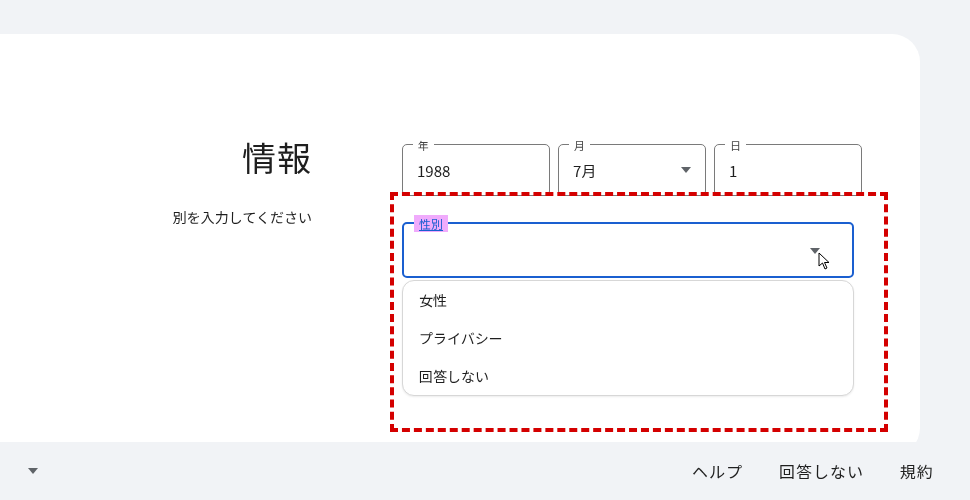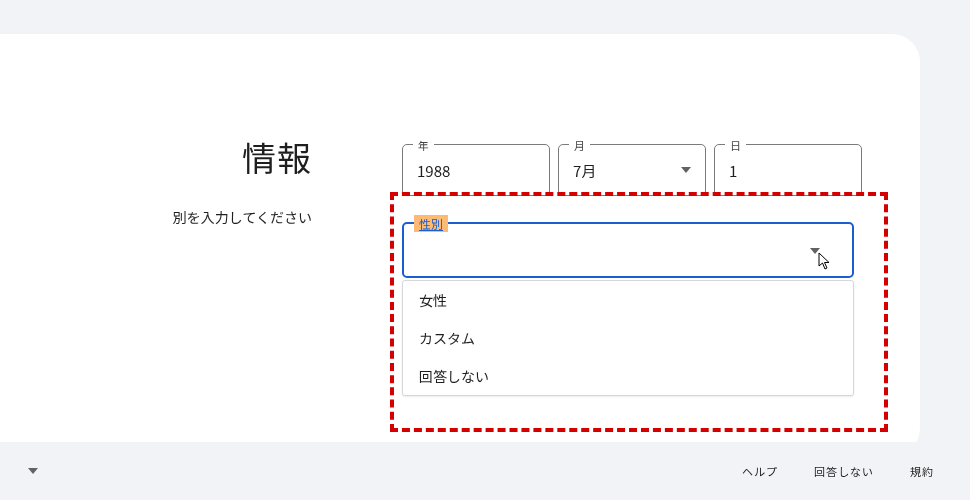--- a/index.html
+++ b/index.html
@@ -96,21 +96,21 @@
       display: flex;
       align-items: center;
       padding: 0 14px;
       background: #fff;
       width: 452px;
     }
     .gender-label {
       position: absolute;
       top: -9px;
       left: 10px;
-      background: #fdba74;
+      background: #f0abfc;
       padding: 0 5px;
       font-size: 12px;
       color: #1a5fd0;
       text-decoration: underline;
     }
     .gcaret {
       position: absolute;
       right: 32px;
       top: 24px;
       width: 0; height: 0;
@@ -122,21 +122,21 @@
       position: absolute;
       right: 20px;
       top: 28px;
       width: 14px; height: 18px;
       z-index: 60;
     }
     .dropdown {
       width: 452px;
       background: #fff;
       border: 1px solid #d7d7d7;
-      border-radius: 3px;
+      border-radius: 12px;
       margin-top: 2px;
       box-shadow: 0 1px 2px rgba(0,0,0,0.08);
     }
     .option {
       padding: 9px 16px;
       font-size: 14px;
       color: #1f1f1f;
       cursor: pointer;
     }
     .footer {
@@ -145,21 +145,21 @@
       height: 58px;
       background: #f1f3f6;
       display: flex;
       align-items: center;
       padding: 0 36px 0 20px;
       z-index: 40;
     }
     .lang { display: flex; align-items: center; gap: 6px; padding: 0 8px; }
     .lang .caret { border-top-color: #5f6368; }
     .flinks { margin-left: auto; display: flex; gap: 36px; }
-    .flink { font-size: 11px; color: #1f1f1f; cursor: pointer; letter-spacing: 1px; }
+    .flink { font-size: 16px; color: #1f1f1f; cursor: pointer; letter-spacing: 1px; }
   </style>
 </head>
 <body>
 
 <div class="card">
   <div class="content">
     <div class="left-col">
       <h1 class="heading">情報</h1>
       <div class="subheading">別を入力してください</div>
     </div>
@@ -184,21 +184,21 @@
       <div class="gender-wrap">
         <div class="gender-field">
           <span class="gender-label">性別</span>
           <span class="gcaret"></span>
           <svg class="cursor" viewBox="0 0 14 18">
             <path d="M1 1 L1 14 L4.5 11 L7 17 L9 16 L6.5 10.5 L11 10.5 Z" fill="#fff" stroke="#000" stroke-width="1"></path>
           </svg>
         </div>
         <div class="dropdown">
           <div class="option">女性</div>
-          <div class="option">カスタム</div>
+          <div class="option">プライバシー</div>
           <div class="option">回答しない</div>
         </div>
       </div>
     </div>
   </div>
 </div>
 
 <div class="highlight-box"></div>
 
 <div class="footer">

